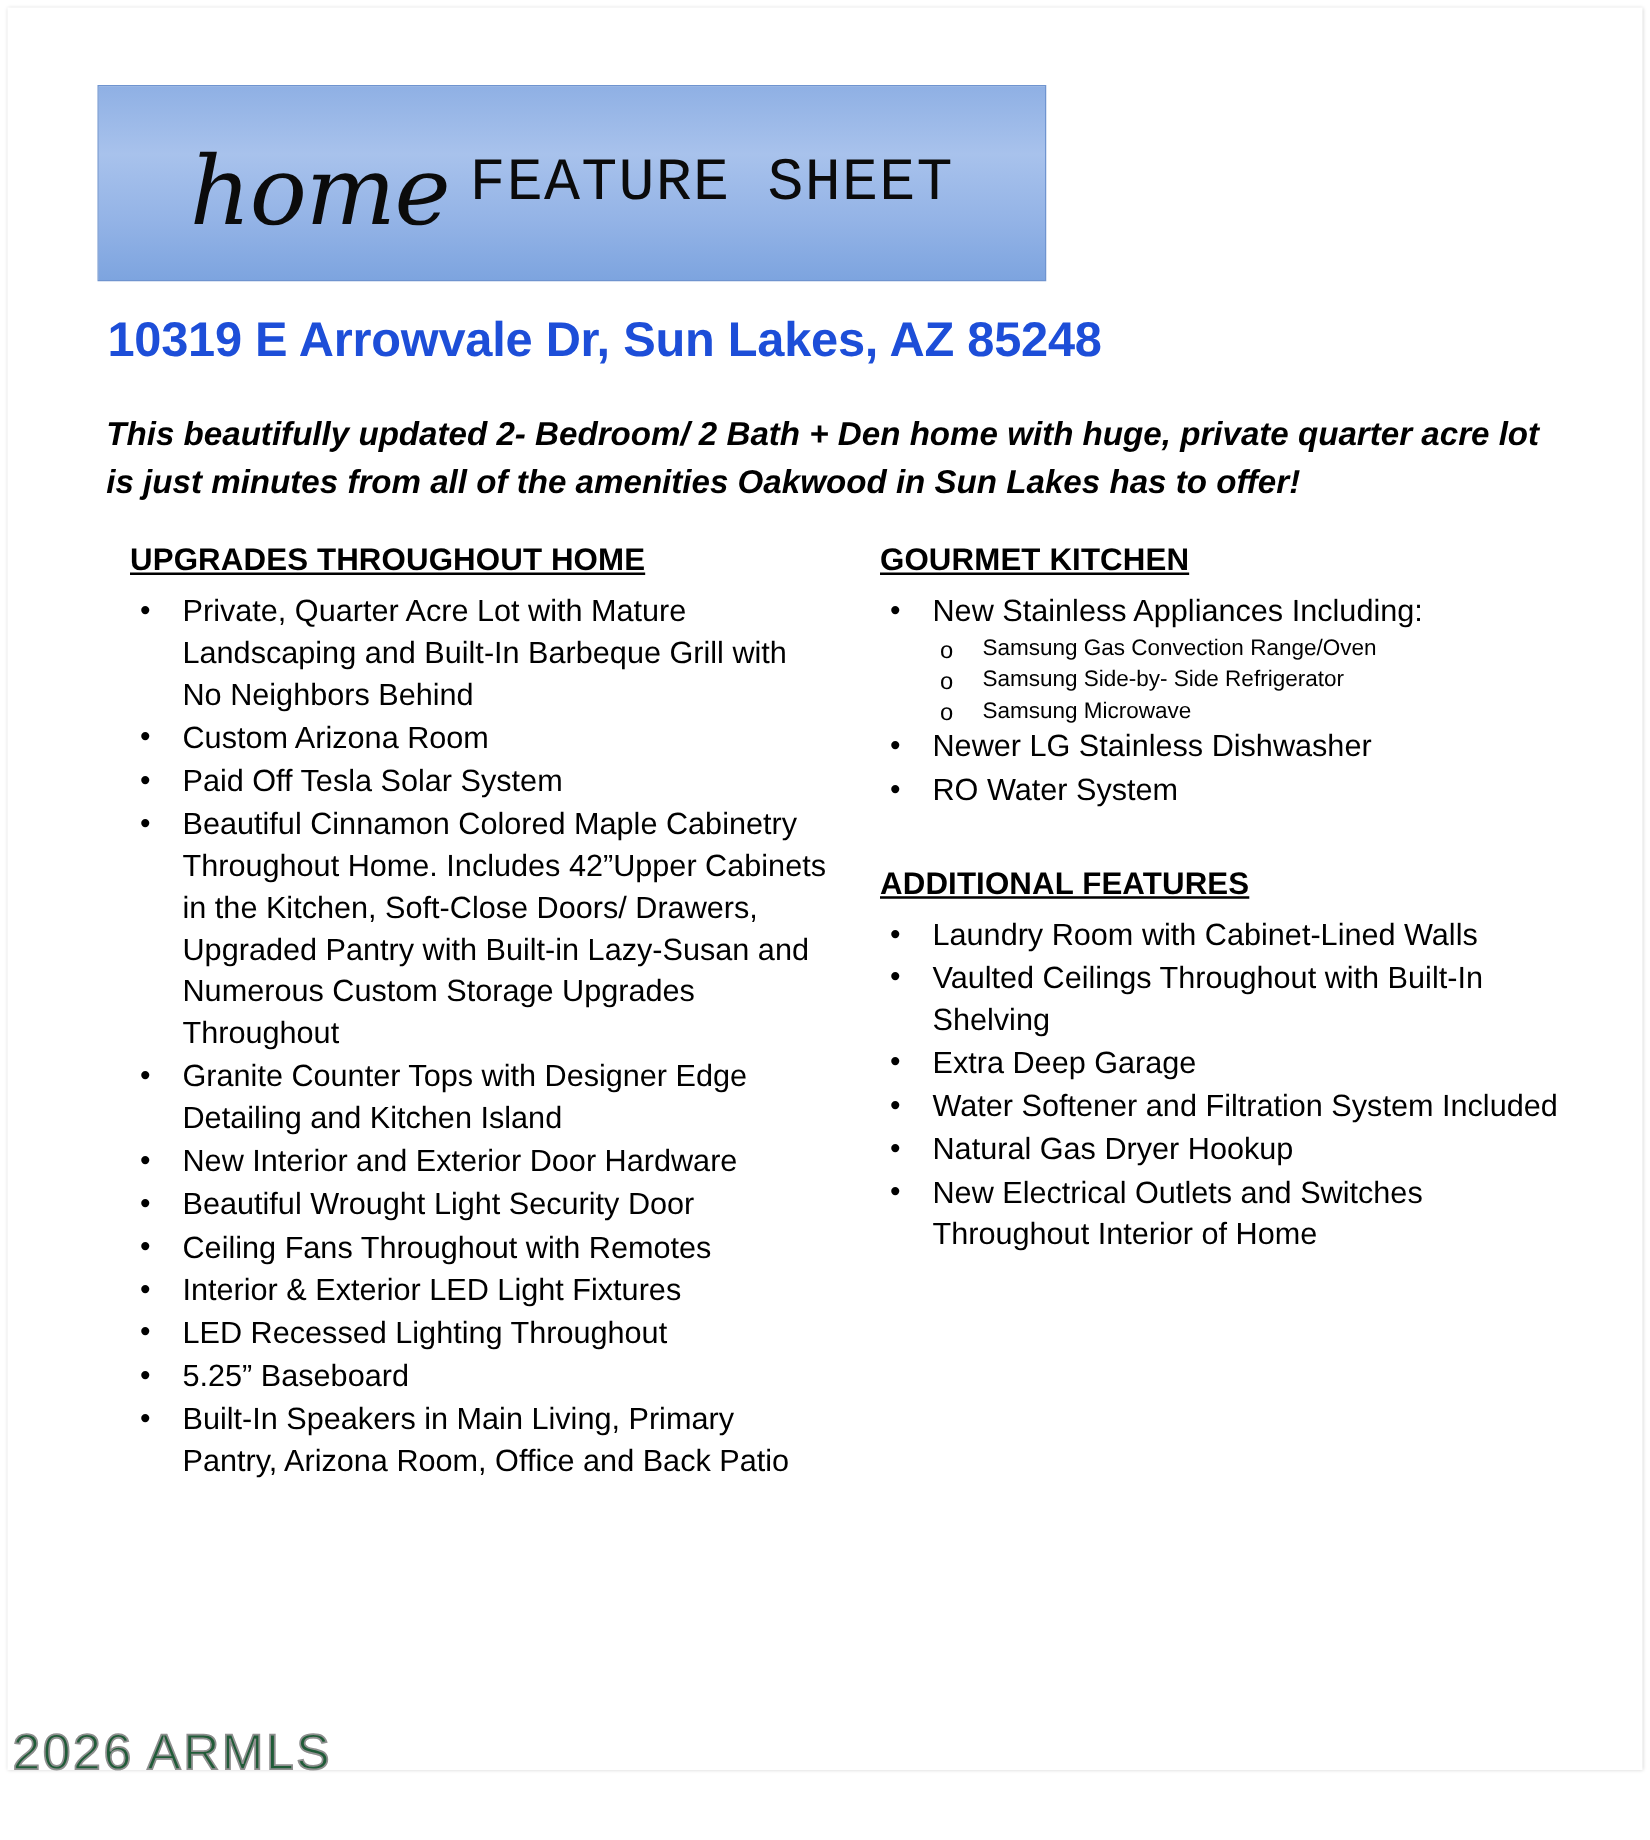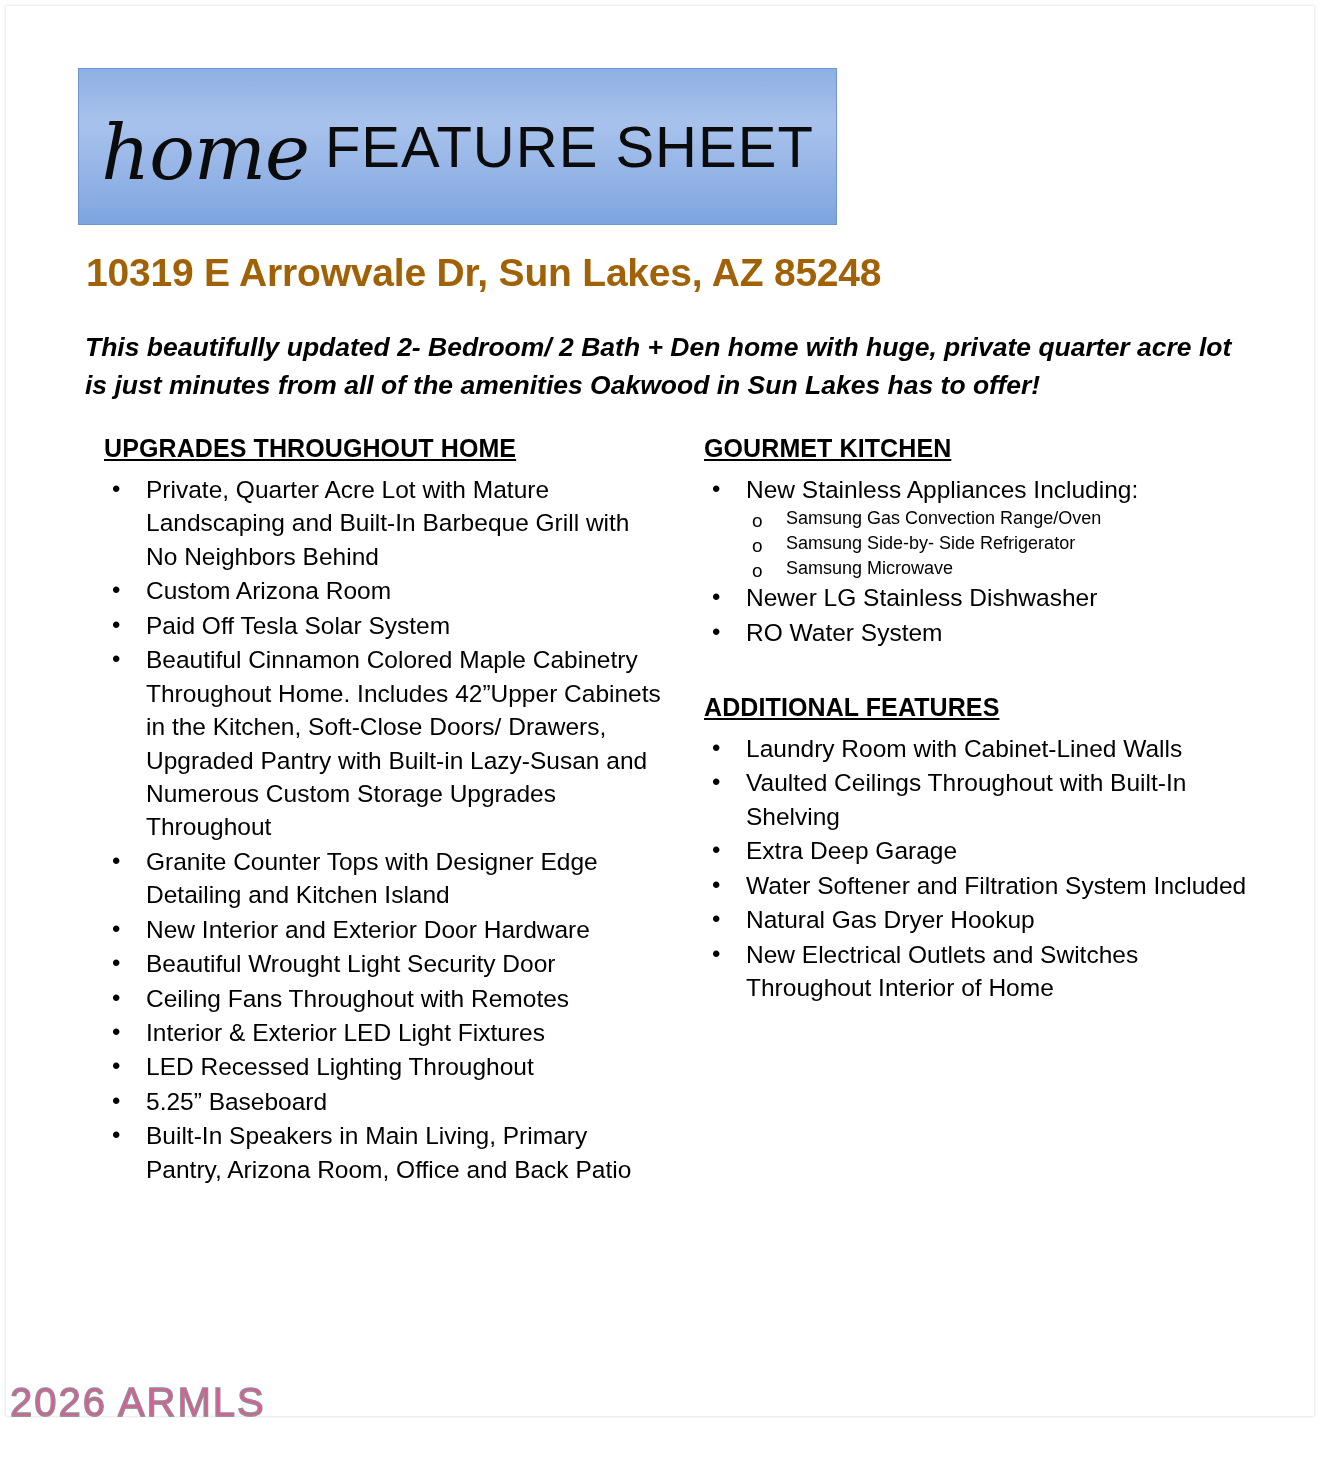--- a/index.html
+++ b/index.html
@@ -54,38 +54,38 @@
     font-style: italic;
     font-size: 76px;
     line-height: 1;
     color: #0b0b0b;
     letter-spacing: -1px;
     margin-right: 16px;
     position: relative;
     top: 6px;
   }
   .banner-main {
-    font-family: Liberation Sans, sans-serif;
-    font-size: 58px;
+    font-family: Liberation Mono, monospace;
+    font-size: 48px;
     line-height: 1;
     color: #0b0b0b;
     letter-spacing: 1px;
   }
 
   
   .address {
     position: absolute;
     left: 80px;
     top: 245px;
     width: 1180px;
     font-family: "Liberation Sans", sans-serif;
     font-weight: bold;
     font-size: 39px;
     letter-spacing: -0.2px;
-    color: #a16207;
+    color: #1d4ed8;
   }
 
   
   .intro {
     position: absolute;
     left: 79px;
     top: 322px;
     width: 1175px;
     font-family: "Liberation Sans", sans-serif;
     font-style: italic;
@@ -155,21 +155,21 @@
     line-height: 1.5;
   }
 
   .watermark {
     position: absolute;
     left: 10px;
     top: 1380px;
     font-family: "Liberation Sans", sans-serif;
     font-size: 40px;
     letter-spacing: 2px;
-    color: #ec4899;
+    color: #14532d;
     -webkit-text-stroke: 1.4px #8a8a8a;
     text-shadow: 0 1px 0 rgba(0,0,0,0.25);
     opacity: 0.95;
   }
 </style>
 </head>
 <body>
 
 <div class="page">
   <div class="sheet">

